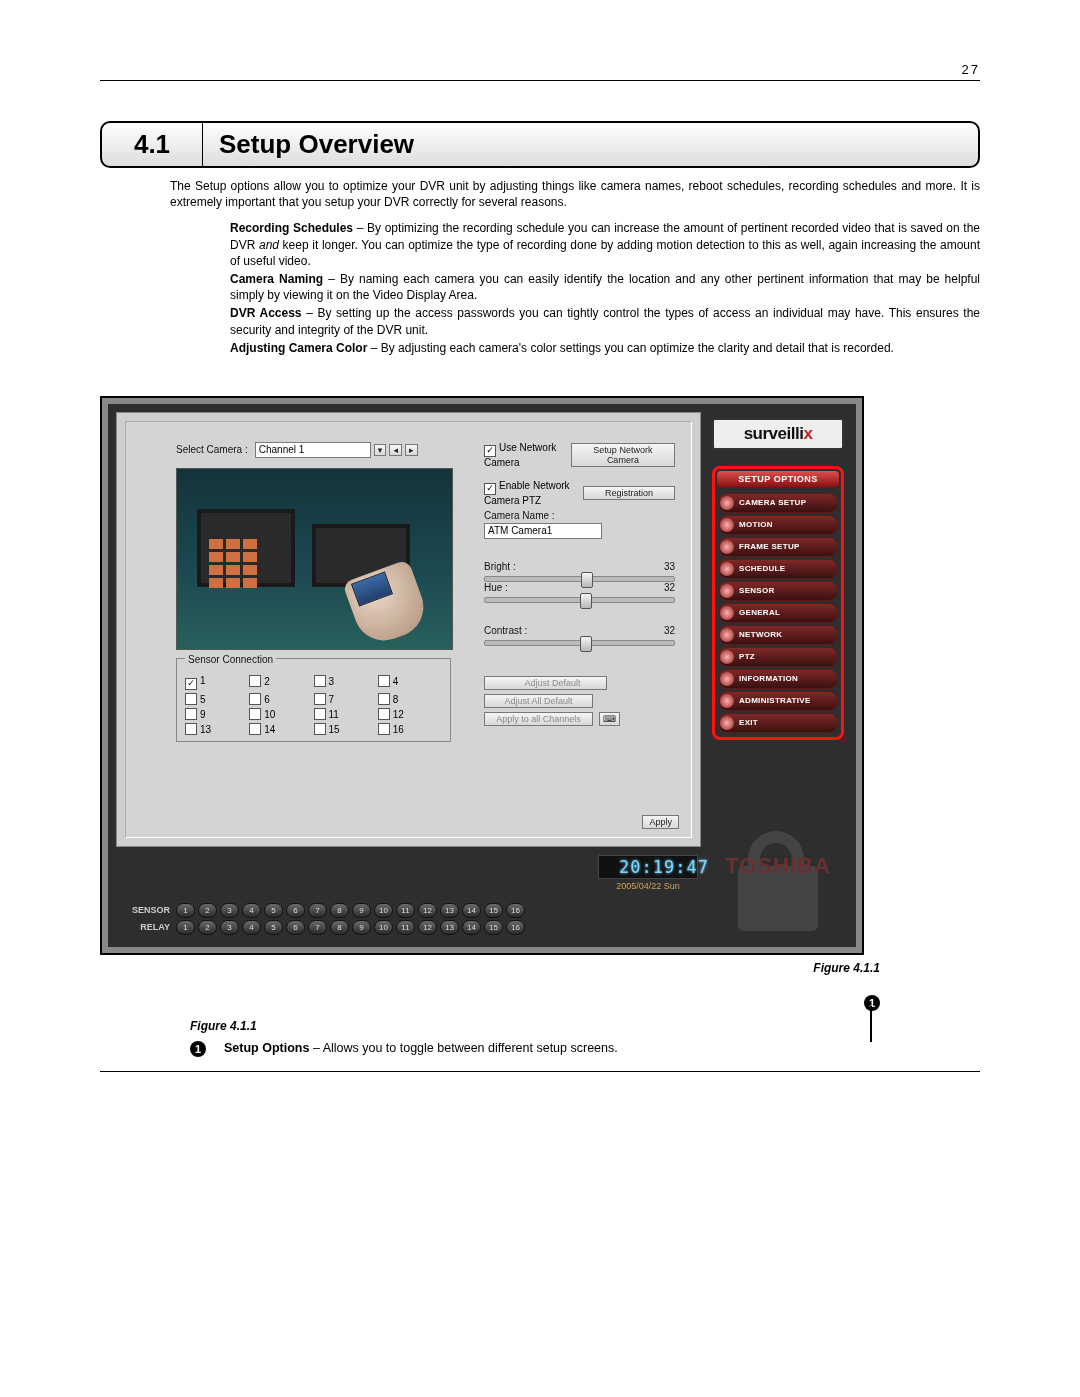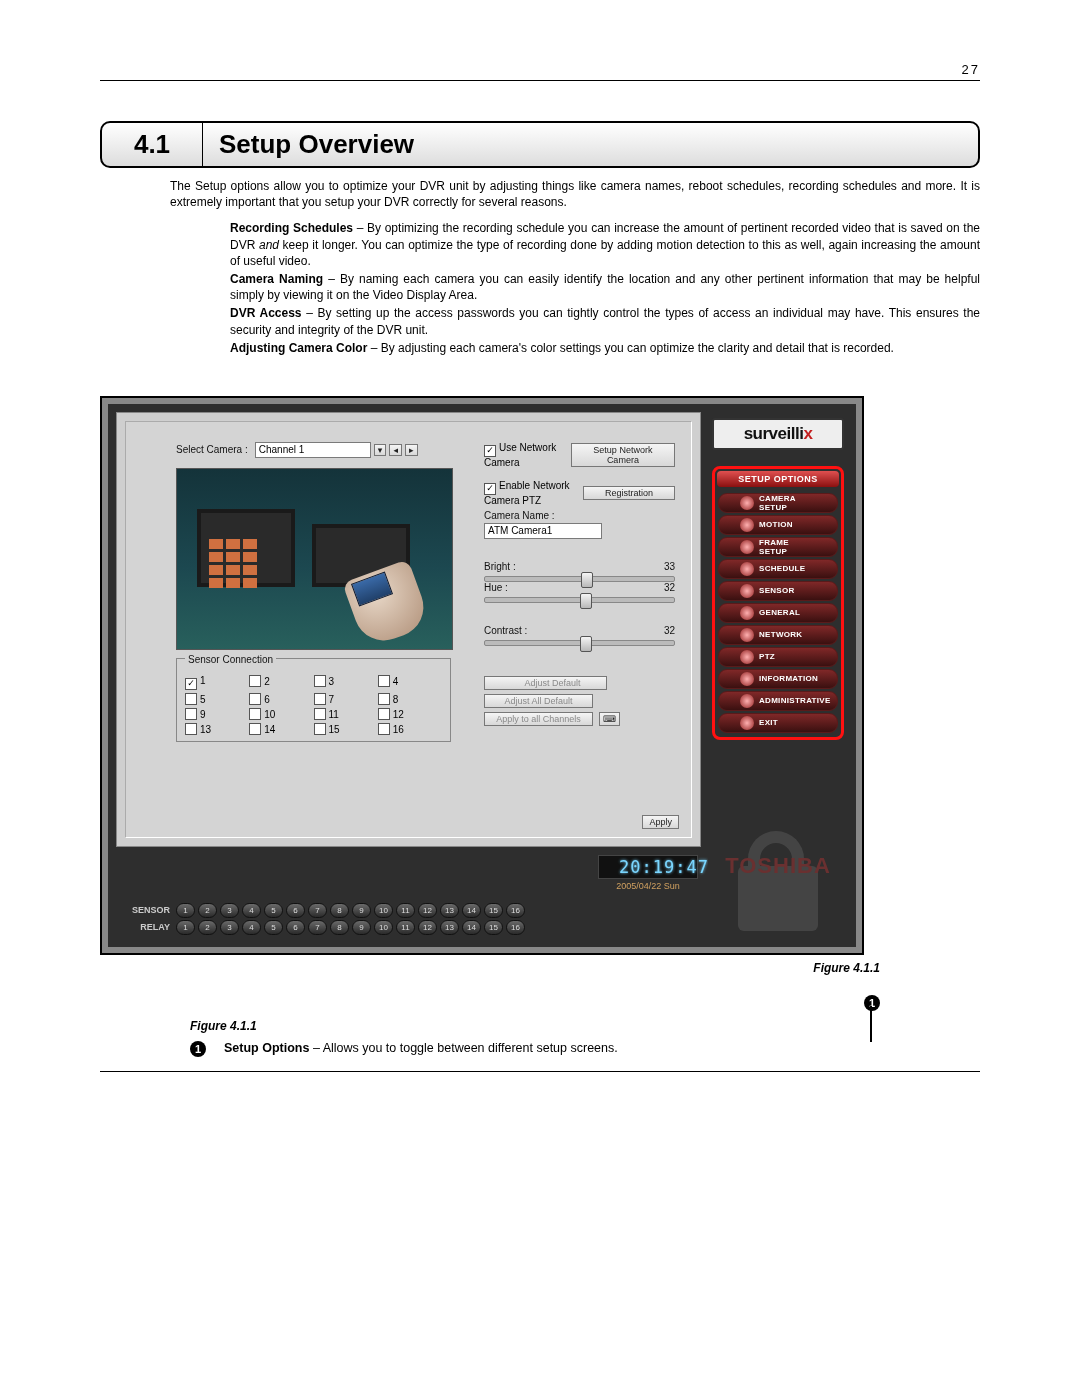--- a/index.html
+++ b/index.html
@@ -196,21 +196,21 @@
     margin-bottom: 6px;
     letter-spacing: 0.5px;
   }
   .opt {
     display: flex;
     align-items: center;
     background: linear-gradient(#802828,#3a1010);
     border: 1px solid #5a1a1a;
     border-radius: 9px;
     margin: 2px 1px;
-    padding: 1px 21px;
+    padding: 1px 1px;
     height: 16px;
   }
   .opt .icon {
     width: 14px; height: 14px;
     border-radius: 50%;
     background: radial-gradient(#ffb0b0,#902020);
     margin-right: 5px;
     flex-shrink: 0;
   }
   .opt .lbl {

